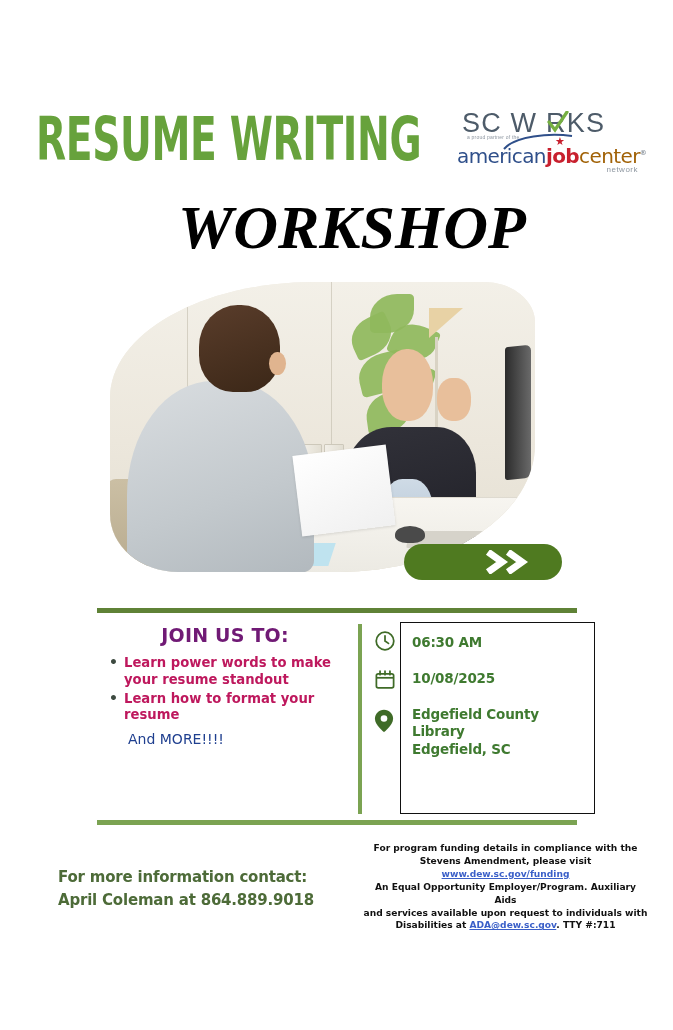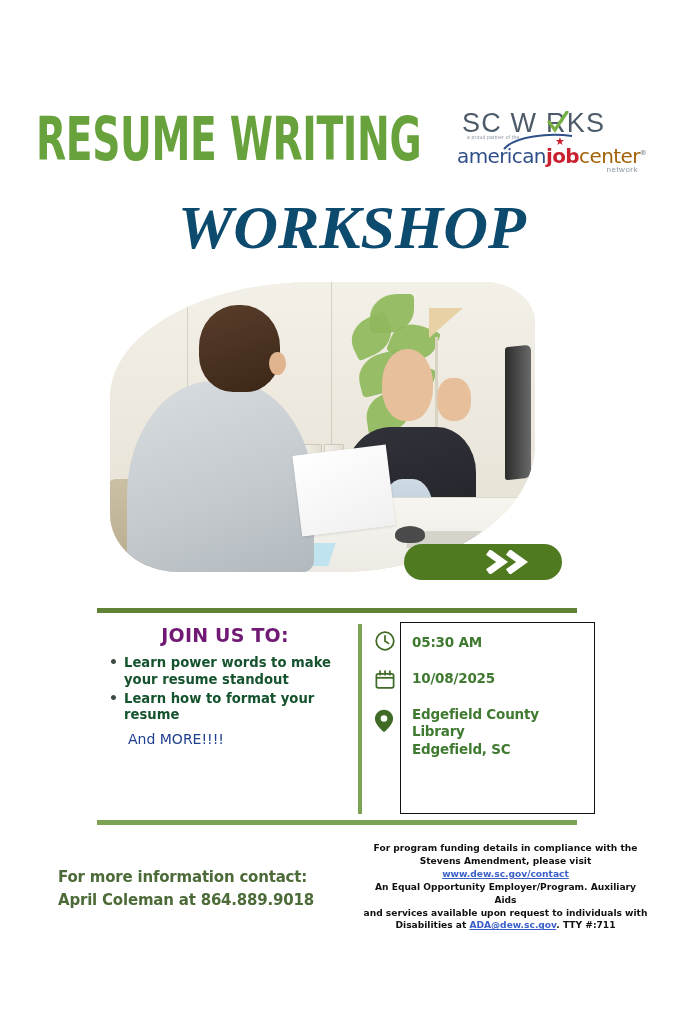--- a/index.html
+++ b/index.html
@@ -48,21 +48,21 @@
 
   .title-sub {
     position: absolute;
     left: 178px;
     top: 196px;
     font-family: "Liberation Serif", serif;
     font-weight: bold;
     font-style: italic;
     font-size: 62px;
     line-height: 1;
-    color: #0c4a6e;
+    color: #000000;
     white-space: nowrap;
   }
 
   
   .logo {
     position: absolute;
     left: 455px;
     top: 108px;
     width: 185px;
     height: 68px;
@@ -362,21 +362,21 @@
     list-style: none;
     padding-left: 6px;
   }
   .joinus li {
     position: relative;
     padding-left: 18px;
     font-family: "DejaVu Sans", sans-serif;
     font-size: 13.2px;
     font-weight: bold;
     line-height: 1.27;
-    color: #14532d;
+    color: #be185d;
     margin-bottom: 2px;
   }
   .joinus li::before {
     content: "•";
     position: absolute;
     left: 3px;
     top: -1px;
     font-size: 14px;
     color: #3d4a40;
   }
@@ -555,34 +555,34 @@
         <path d="M2.6 9.6 H21.4" stroke="#3f6b27" stroke-width="1.9"></path>
         <path d="M6.6 2.4 V6.2 M12 2.4 V6.2 M17.4 2.4 V6.2" stroke="#3f6b27" stroke-width="1.9" stroke-linecap="round"></path>
       </svg>
       <svg class="icn pin" width="20" height="24" viewBox="0 0 20 24">
         <path d="M10 0.8 C4.9 0.8 0.9 4.8 0.9 9.8 C0.9 16.2 10 23.2 10 23.2 C10 23.2 19.1 16.2 19.1 9.8 C19.1 4.8 15.1 0.8 10 0.8 Z" fill="#3f6b27"></path>
         <circle cx="10" cy="9.5" r="3.3" fill="#ffffff"></circle>
       </svg>
     </div>
 
     <div class="detail-box">
-      <div class="detail-line">05:30 AM</div>
+      <div class="detail-line">06:30 AM</div>
       <div class="detail-line detail-gap-a">10/08/2025</div>
       <div class="detail-line detail-gap-b">Edgefield County Library</div>
       <div class="detail-line">Edgefield, SC</div>
     </div>
   </div>
 
   <div class="contact">
     <div>For more information contact:</div>
     <div>April Coleman at 864.889.9018</div>
   </div>
 
   <div class="disclaimer">
     <p class="dl-block">For program funding details in compliance with the</p>
     <p class="dl-block">Stevens Amendment, please visit</p>
-    <p class="dl-block"><a href="#">www.dew.sc.gov/contact</a></p>
+    <p class="dl-block"><a href="#">www.dew.sc.gov/funding</a></p>
     <p class="dl-block">An Equal Opportunity Employer/Program. Auxiliary Aids</p>
     <p class="dl-block">and services available upon request to individuals with</p>
     <p class="dl-block"><span>Disabilities at </span><a href="#">ADA@dew.sc.gov</a><span>. TTY #:711</span></p>
   </div>
 
 </div>
 
 </body></html>

